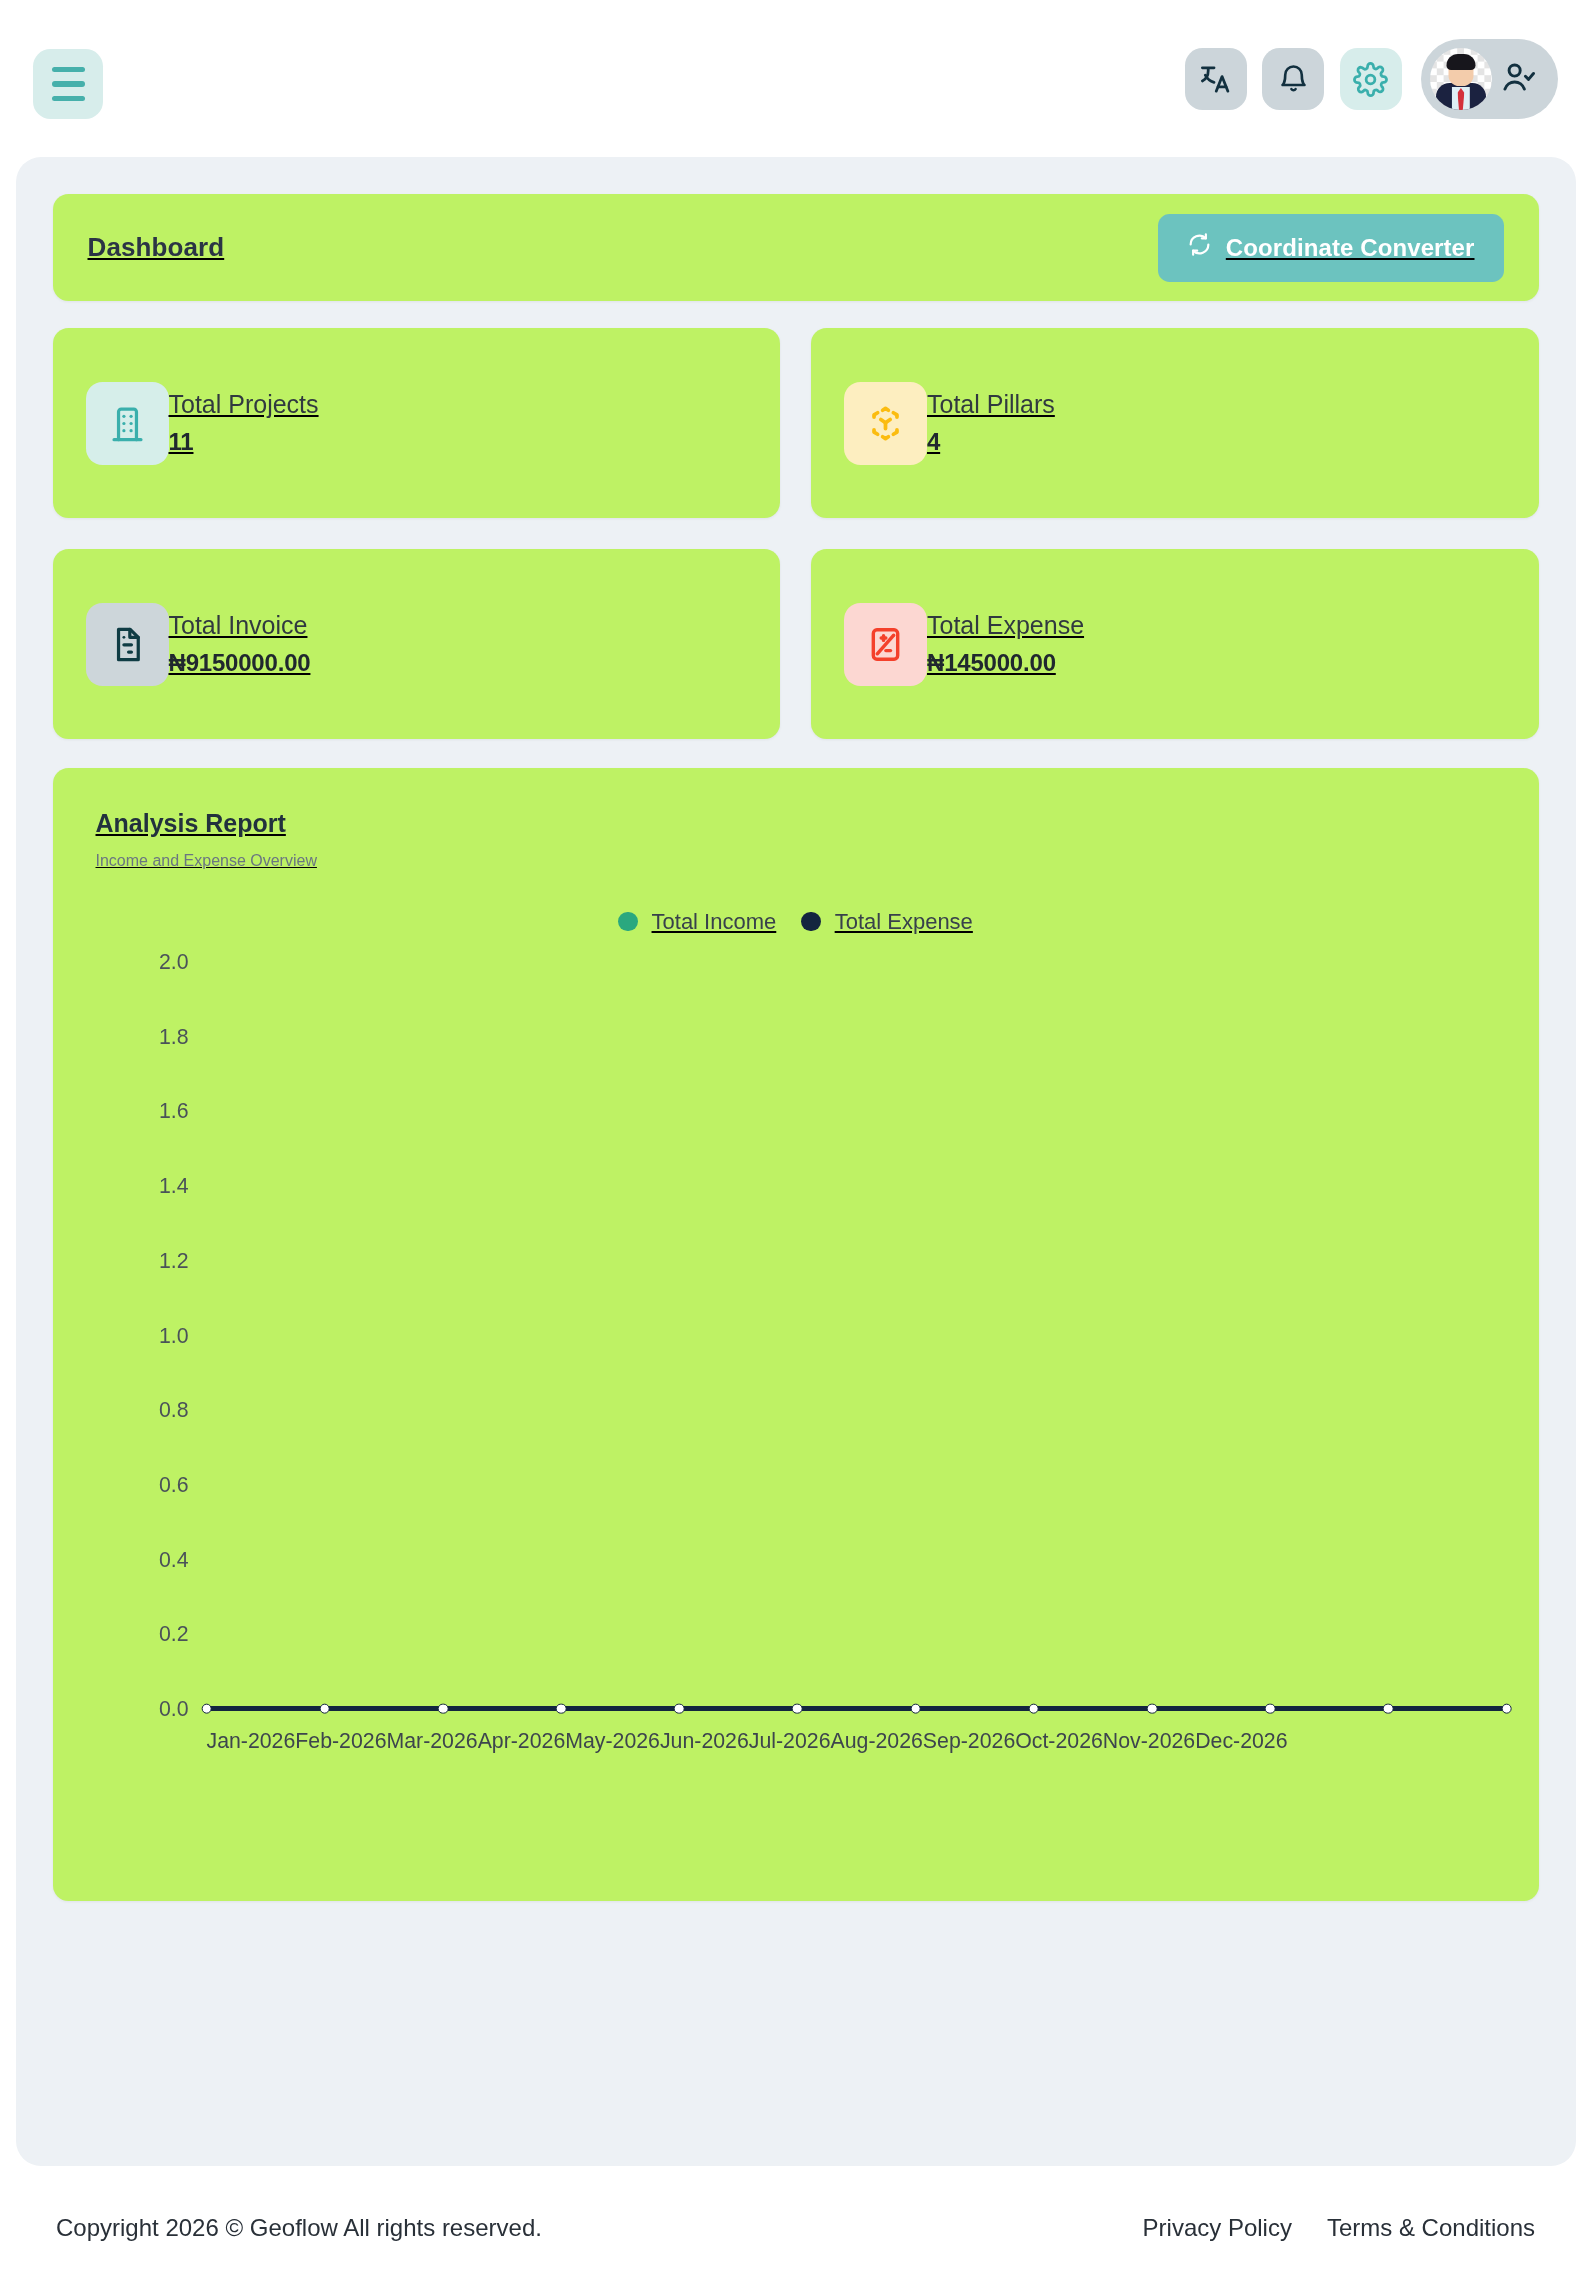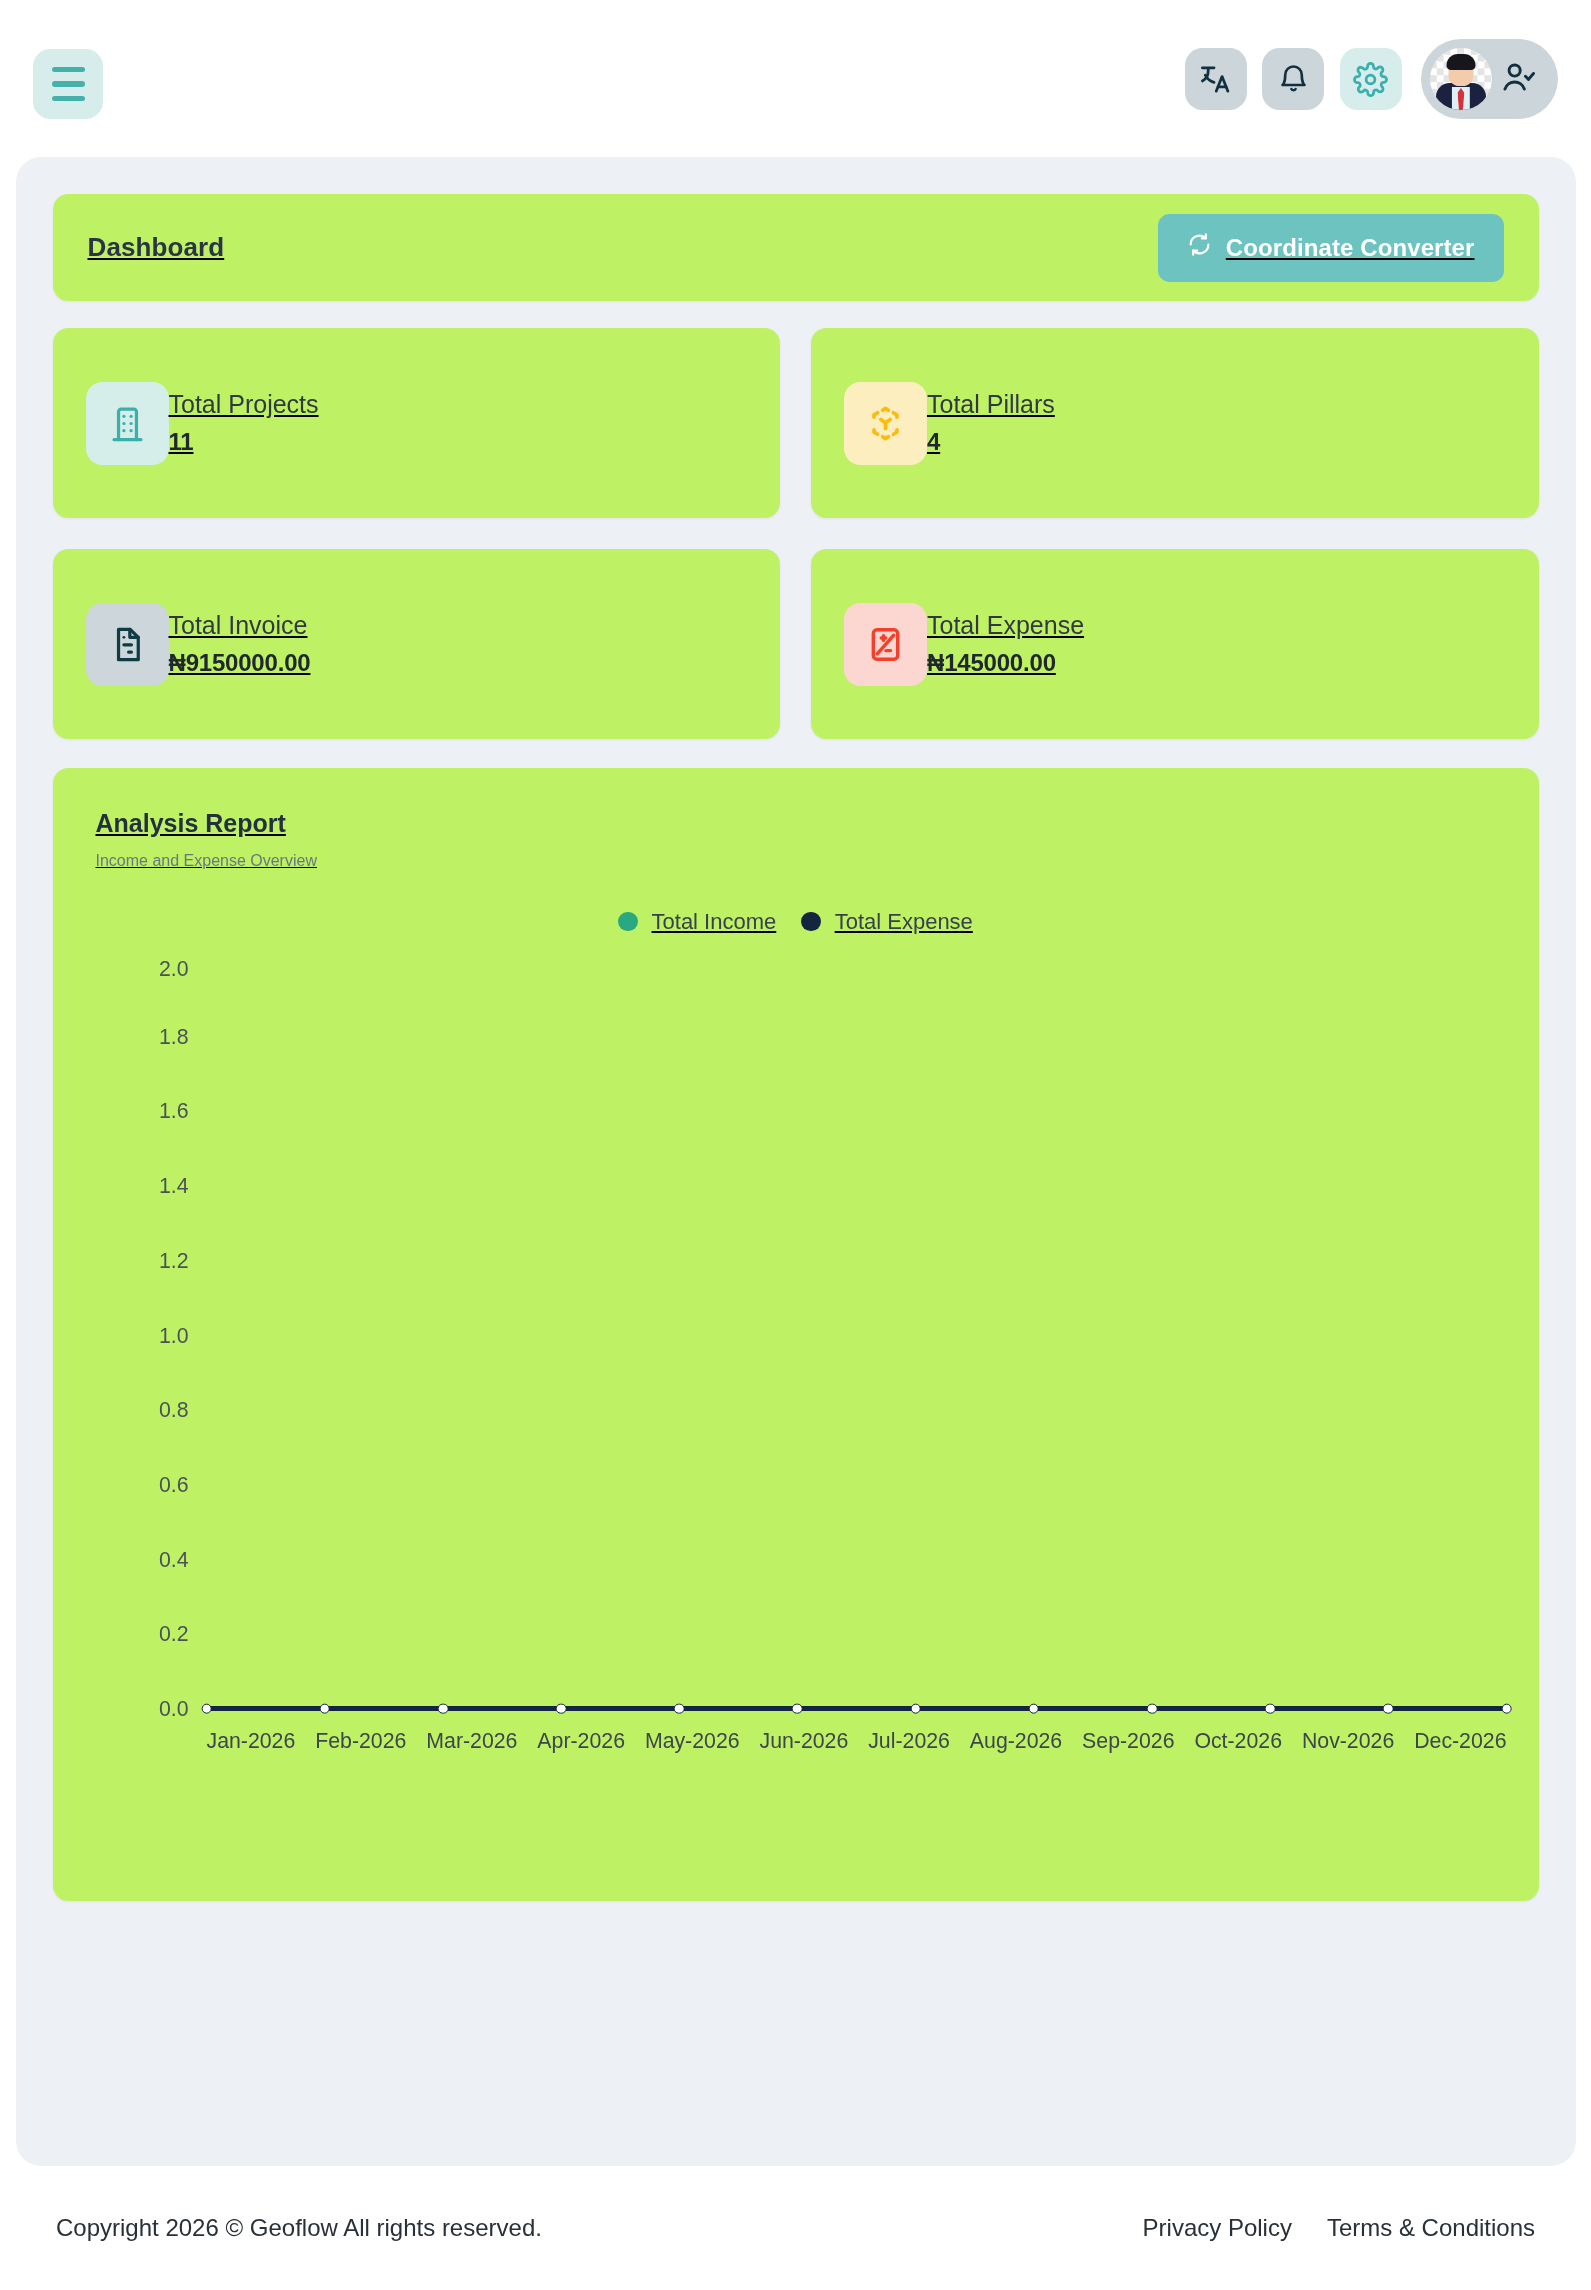--- a/index.html
+++ b/index.html
@@ -159,21 +159,21 @@
   }
   .series-line.income { background: #2aa87f; }
   .series-line.expense { background: #13253f; }
   .marker {
     position: absolute; width: 10.7px; height: 10.7px; border-radius: 50%;
     background: #ffffff; border: 1.9px solid #13253f;
     transform: translate(-50%, -50%);
   }
   .x-axis {
     position: absolute; left: 111px; right: 25px; top: 767px;
-    display: flex; justify-content: space-between;
+    display: flex; 
   }
   .x-tick { font-size: 21.3px; color: #3d454d; white-space: nowrap; }
 
   
   .footer {
     position: absolute; left: 0; top: 2166px; width: 1591px; height: 124px;
     background: #ffffff;
     display: flex; align-items: center; justify-content: space-between;
     padding: 0 56px;
   }
@@ -338,21 +338,21 @@
         <span class="legend-label">Total Income</span>
       </div>
       <div class="legend-item">
         <span class="legend-dot" style="background:#13253f;"></span>
         <span class="legend-label">Total Expense</span>
       </div>
     </div>
 
     <div class="chart-wrap">
       <div class="y-axis" id="y-axis">
-          <div class="y-tick" style="top: 0px; margin-top: 7px;">2.0</div>
+          <div class="y-tick" style="top: 0px;">2.0</div>
           <div class="y-tick" style="top: 75px;">1.8</div>
           <div class="y-tick" style="top: 149px;">1.6</div>
           <div class="y-tick" style="top: 224px;">1.4</div>
           <div class="y-tick" style="top: 299px;">1.2</div>
           <div class="y-tick" style="top: 374px;">1.0</div>
           <div class="y-tick" style="top: 448px;">0.8</div>
           <div class="y-tick" style="top: 523px;">0.6</div>
           <div class="y-tick" style="top: 598px;">0.4</div>
           <div class="y-tick" style="top: 672px;">0.2</div>
           <div class="y-tick" style="top: 747px;">0.0</div>

